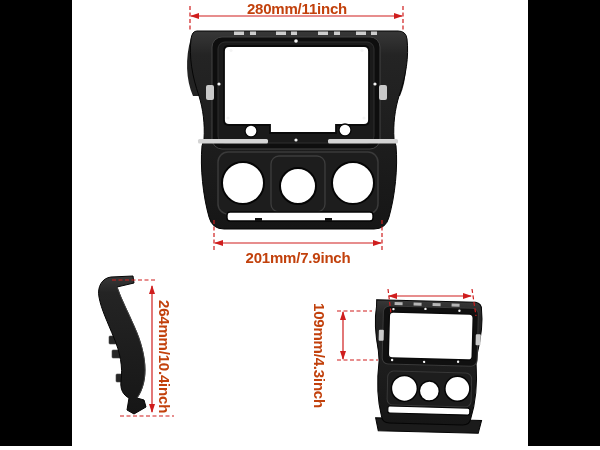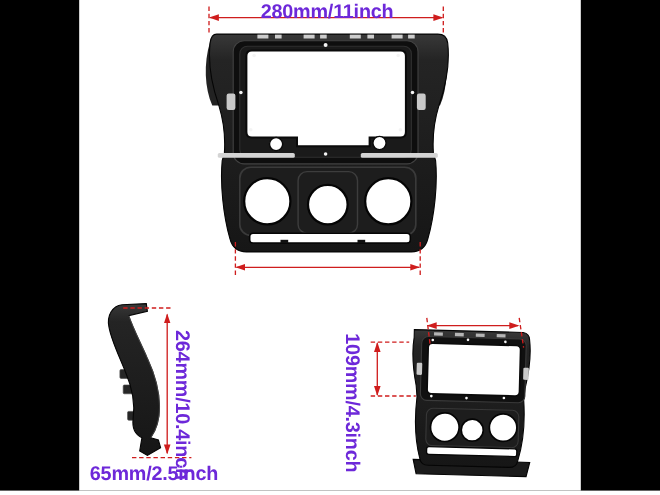--- a/index.html
+++ b/index.html
@@ -1,21 +1,21 @@
 <!DOCTYPE html>
 <html><head>
 <meta charset="utf-8">
 <style>
   html,body{margin:0;padding:0;background:#ffffff;}
   .stage{position:relative;width:600px;height:450px;background:#ffffff;overflow:hidden;
          font-family:"Liberation Sans",sans-serif;}
   .backdrop{position:absolute;left:0;top:0;width:600px;height:446px;background:#000;}
   .content{position:absolute;left:72px;top:0;width:456px;height:446px;background:#fff;}
   .overlay{position:absolute;left:0;top:0;width:600px;height:450px;}
-  .dim{position:absolute;color:#6d28d9;font-weight:700;font-size:18px;line-height:1.05;
+  .dim{position:absolute;color:#c2410c;font-weight:700;font-size:15px;line-height:1.05;
        text-align:center;white-space:nowrap;letter-spacing:-0.2px;}
   .dim.vert{writing-mode:vertical-rl;text-align:left;white-space:nowrap;}
 </style>
 </head>
 <body>
 
 <div class="stage">
   <div class="backdrop"></div>
   <div class="content"></div>
 
@@ -155,16 +155,16 @@
       <line x1="388" y1="289" x2="391" y2="313" stroke-dasharray="4 2.5"></line>
       <line x1="472" y1="289" x2="476" y2="316" stroke-dasharray="4 2.5"></line>
       <line x1="389" y1="296" x2="471" y2="296" marker-start="url(#mA)" marker-end="url(#mA)"></line>
       <line x1="337" y1="311" x2="372" y2="311" stroke-dasharray="4 2.5"></line>
       <line x1="337" y1="360" x2="378" y2="360" stroke-dasharray="4 2.5"></line>
       <line x1="343" y1="312" x2="343" y2="359" marker-start="url(#mA)" marker-end="url(#mA)"></line>
     </g>
   </svg>
 
   <div class="dim" style="left:237px;top:1px;width:120px;">280mm/11inch</div>
+  <div class="dim" style="left:238px;top:250px;width:120px;">201mm/7.9inch</div>
   <div class="dim vert" style="left:156px;top:300px;height:95px;">264mm/10.4inch</div>
-  <div class="dim" style="left:80px;top:421px;width:120px;">65mm/2.5inch</div>
   <div class="dim vert" style="left:311px;top:303px;height:90px;">109mm/4.3inch</div>
 </div>
 
 </body></html>

